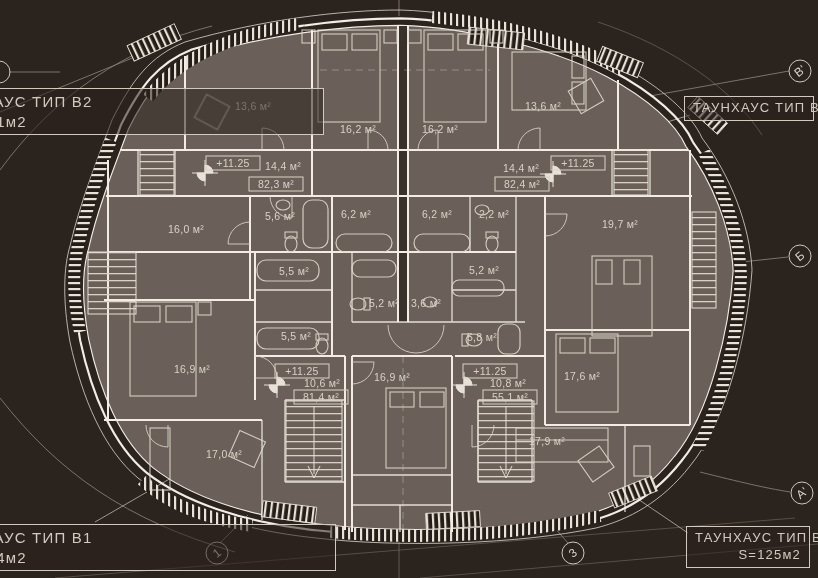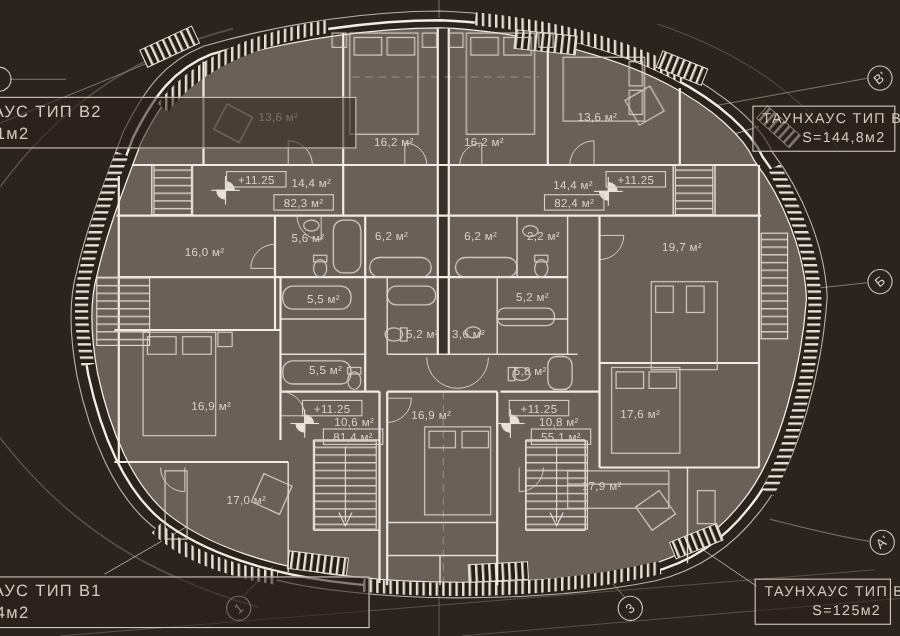--- a/index.html
+++ b/index.html
@@ -355,21 +355,20 @@
     <text class="axis" x="573" y="557" transform="rotate(-38 573 553)">3</text>
   </g>
 </svg>
 
 <div class="tag-box tb-tl">
   <div class="a1">ТАУНХАУС ТИП В2</div>
   <div class="a2">S=143,1м2</div>
 </div>
 <div class="tag-box tb-tr">
   <div class="a1">ТАУНХАУС ТИП В3</div>
-  <div class="a2">S=144,8м2</div>
 </div>
 <div class="tag-box tb-bl">
   <div class="a1">ТАУНХАУС ТИП В1</div>
   <div class="a2">S=150,4м2</div>
 </div>
 <div class="tag-box tb-br">
   <div class="a1">ТАУНХАУС ТИП В4</div>
   <div class="a2">S=125м2</div>
 </div>
 

